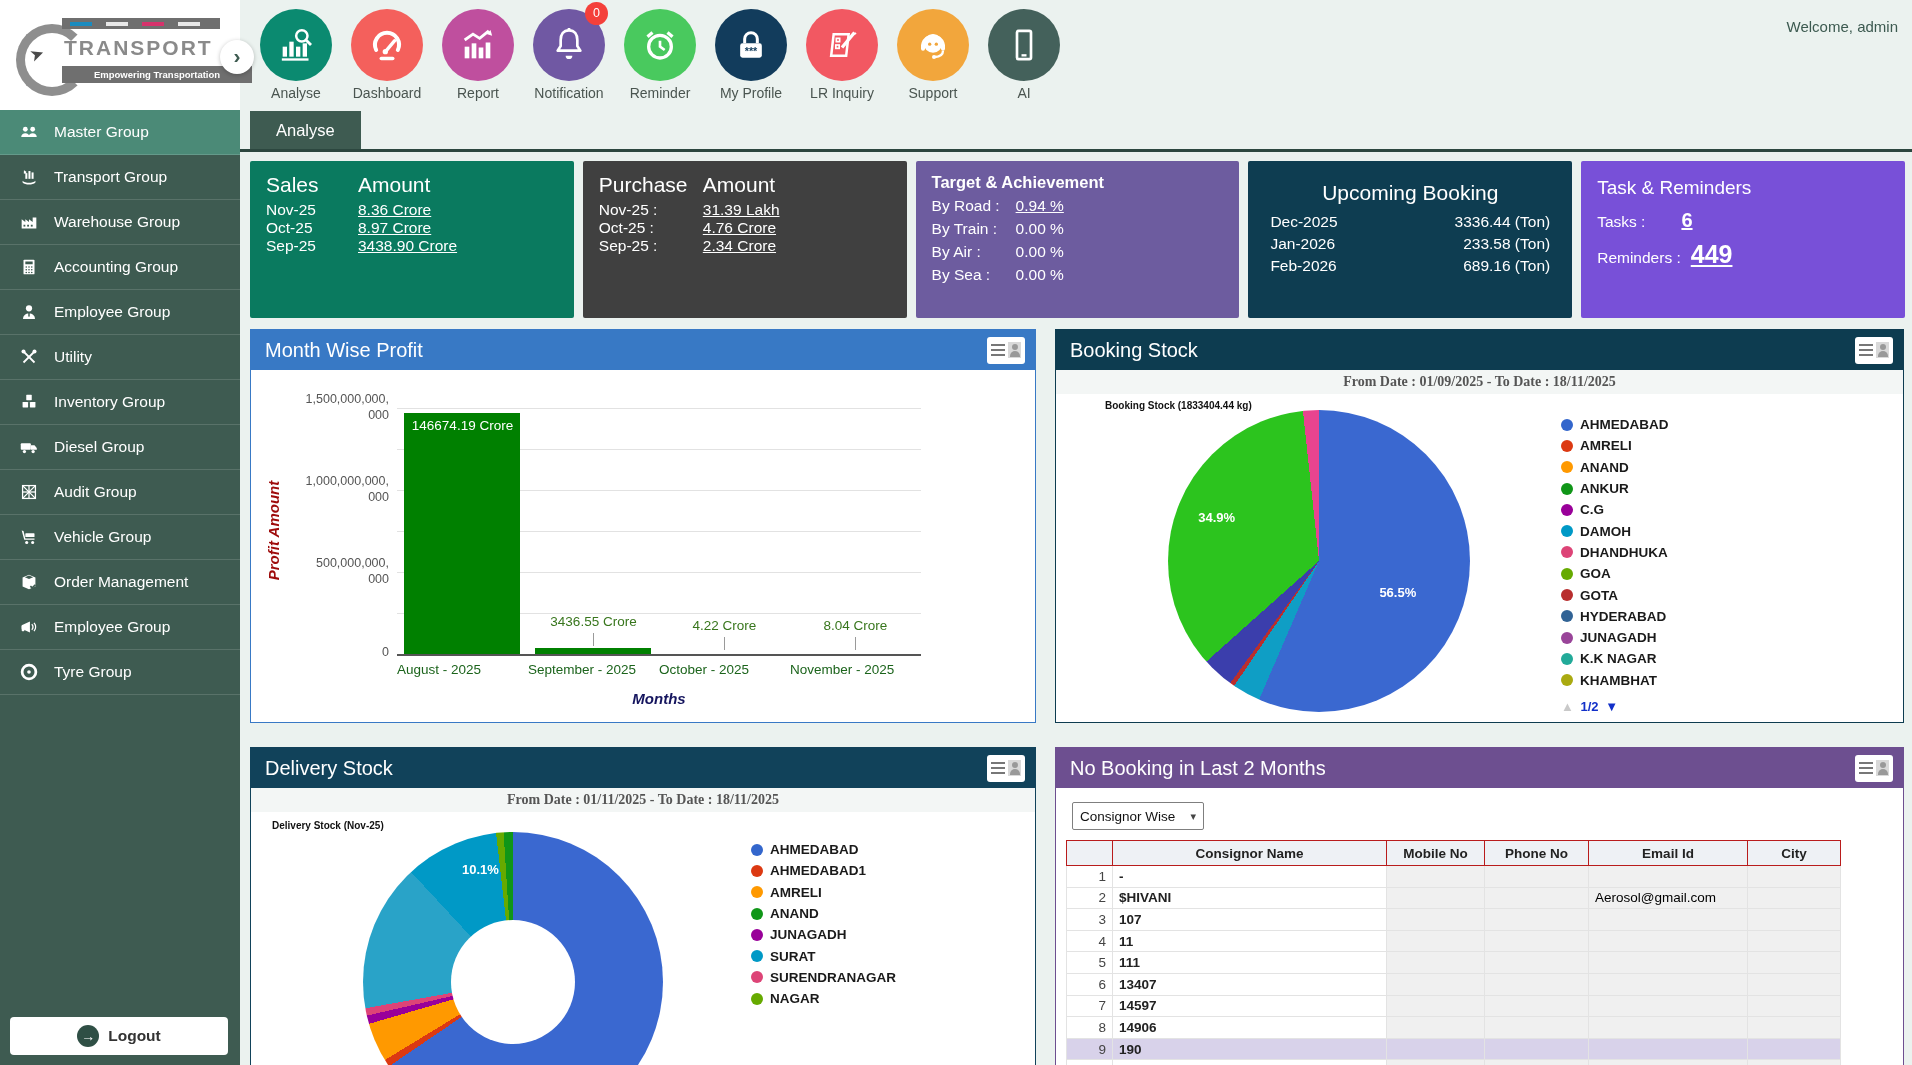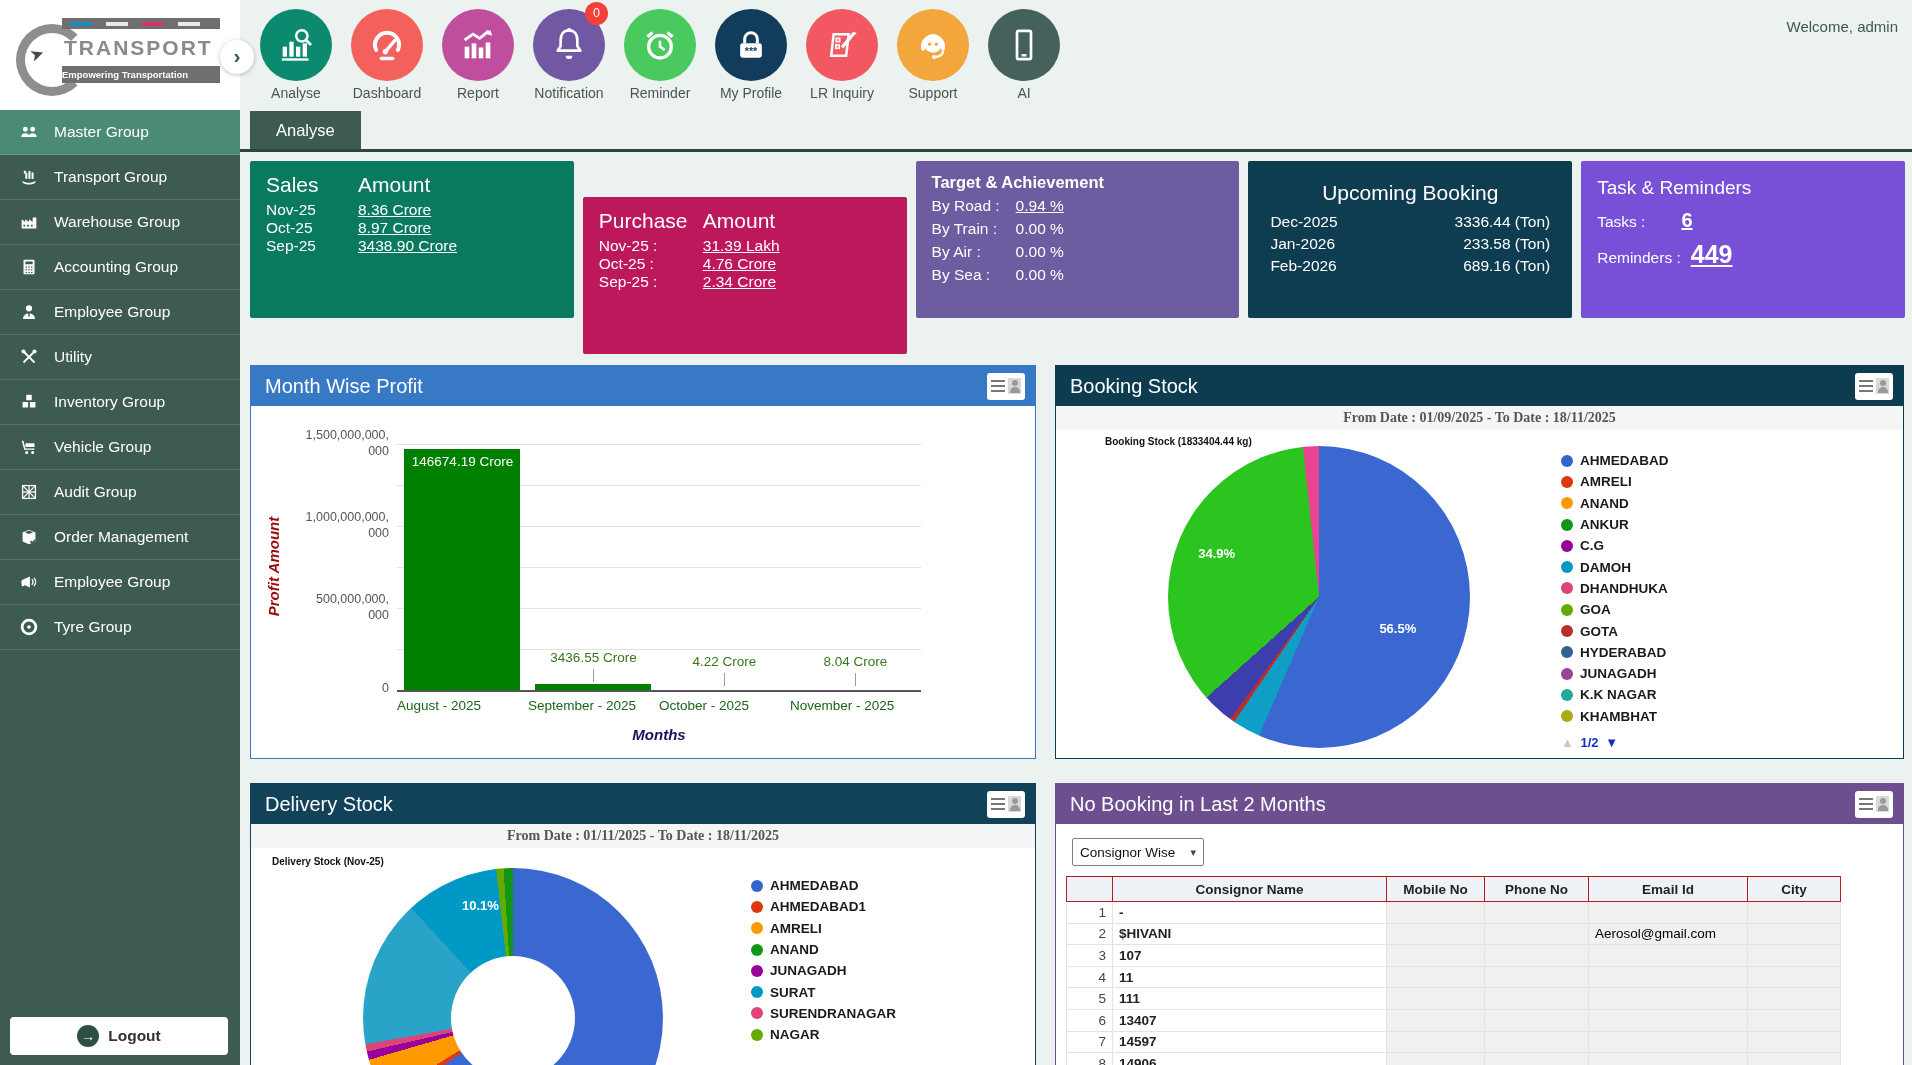--- a/index.html
+++ b/index.html
@@ -5,21 +5,21 @@
   html,body{margin:0;padding:0}
   body{width:1912px;height:1065px;overflow:hidden;position:relative;background:#ebf2ef;font-family:"Liberation Sans",sans-serif}
   
   .sidebar{position:absolute;left:0;top:0;width:240px;height:1065px;background:#3e5b51;z-index:5}
   .logo-box{height:110px;background:#fff;position:relative}
   .logo-arc{position:absolute;left:16px;top:24px;width:54px;height:54px;border:9px solid #8e8e8e;border-right-color:transparent;border-radius:50%}
   .logo-cursor{position:absolute;left:30px;top:44px;color:#4a4a4a;font-size:17px;transform:rotate(-20deg)}
   .logo-dashbar{position:absolute;left:62px;top:18px;width:158px;height:11px;background:#6f6f6f;display:flex;gap:14px;align-items:center;padding:0 8px;box-sizing:border-box}
   .logo-dashbar i{display:block;height:4px;width:22px}
   .logo-title{position:absolute;left:64px;top:36px;font-size:21px;font-weight:bold;color:#8a8a8a;letter-spacing:2px}
-  .logo-sub{position:absolute;left:62px;top:66px;width:158px;height:17px;background:#6f6f6f;color:#fff;font-size:9.5px;font-weight:bold;text-align:left;line-height:17px}
+  .logo-sub{position:absolute;left:62px;top:66px;width:190px;height:17px;background:#6f6f6f;color:#fff;font-size:9.5px;font-weight:bold;text-align:center;line-height:17px}
   .menu{margin-top:0}
   .menu-item{height:45px;display:flex;align-items:center;gap:14px;padding-left:18px;color:#fff;font-size:15.5px;font-weight:500;border-bottom:1px solid rgba(255,255,255,.14);cursor:pointer;box-sizing:border-box}
   .menu-item.active{background:#4b8a77}
   .micn{width:22px;height:22px;flex:none}
   .logout{position:absolute;left:10px;bottom:10px;width:218px;height:38px;background:#fff;border-radius:4px;display:flex;align-items:center;justify-content:center;gap:9px;cursor:pointer}
   .logout-arr{width:22px;height:22px;border-radius:50%;background:#2f4f45;color:#fff;font-size:14px;text-align:center;line-height:22px}
   .logout span.lbl{font-size:15.5px;font-weight:bold;color:#333}
   .chevron-btn{position:absolute;left:220px;top:40px;width:34px;height:34px;background:#fff;border-radius:50%;box-shadow:0 1px 4px rgba(0,0,0,.25);z-index:6;color:#3e5b51;font-size:21px;font-weight:bold;text-align:center;line-height:32px;cursor:pointer}
   
   .main{position:absolute;left:240px;top:0;width:1672px;height:1065px}
@@ -182,38 +182,47 @@
     <div class="menu-item">
       <svg class="micn" viewBox="0 0 24 24">
           <rect x="9" y="4" width="6" height="6" rx=".5" fill="#fff"></rect>
           <rect x="5" y="12" width="6" height="6" rx=".5" fill="#fff"></rect>
           <rect x="13" y="12" width="6" height="6" rx=".5" fill="#fff"></rect>
         </svg>
       <span>Inventory Group</span>
     </div>
     <div class="menu-item">
       <svg class="micn" viewBox="0 0 24 24">
-          <path d="M4 5l2 .5 2 8h10v1.6H6.8L4.5 6.5z" fill="#fff"></path>
-          <rect x="8" y="8" width="10" height="4" rx=".6" fill="#fff"></rect>
-          <circle cx="9.5" cy="18" r="1.7" fill="#fff"></circle>
-          <circle cx="16" cy="18" r="1.7" fill="#fff"></circle>
-        </svg>
-      <span>Vehicle Group</span>
+          <rect x="3" y="8" width="11" height="7" rx="1" fill="#fff"></rect>
+          <path d="M14 10h4l2.5 3v2H14z" fill="#fff"></path>
+          <circle cx="7" cy="17" r="1.8" fill="#fff"></circle>
+          <circle cx="16.5" cy="17" r="1.8" fill="#fff"></circle>
+        </svg>
+      <span>Diesel Group</span>
     </div>
     <div class="menu-item">
       <svg class="micn" viewBox="0 0 24 24">
           <g stroke="#fff" stroke-width="1.4" fill="none">
             <rect x="5" y="5" width="14" height="14"></rect>
             <line x1="5" y1="5" x2="19" y2="19"></line>
             <line x1="19" y1="5" x2="5" y2="19"></line>
             <line x1="12" y1="5" x2="12" y2="19"></line>
             <line x1="5" y1="12" x2="19" y2="12"></line>
           </g>
         </svg>
       <span>Audit Group</span>
+    </div>
+    <div class="menu-item">
+      <svg class="micn" viewBox="0 0 24 24">
+          <path d="M4 5l2 .5 2 8h10v1.6H6.8L4.5 6.5z" fill="#fff"></path>
+          <rect x="8" y="8" width="10" height="4" rx=".6" fill="#fff"></rect>
+          <circle cx="9.5" cy="18" r="1.7" fill="#fff"></circle>
+          <circle cx="16" cy="18" r="1.7" fill="#fff"></circle>
+        </svg>
+      <span>Vehicle Group</span>
     </div>
     <div class="menu-item">
       <svg class="micn" viewBox="0 0 24 24">
           <path d="M5 7l7-3 7 3v10l-7 3-7-3z" fill="#fff"></path>
           <path d="M12 4.8L7.5 6.7 12 8.6l4.5-1.9z" fill="#3e5b51"></path>
           <path d="M13.5 16.5l2 2 3.5-3.5" stroke="#3e5b51" stroke-width="1.8" fill="none"></path>
         </svg>
       <span>Order Management</span>
     </div>
     <div class="menu-item">
@@ -367,21 +376,21 @@
         <span class="title">Sales</span>
         <span class="title">Amount</span>
         <span>Nov-25</span>
         <a class="u">8.36 Crore</a>
         <span>Oct-25</span>
         <a class="u">8.97 Crore</a>
         <span>Sep-25</span>
         <a class="u">3438.90 Crore</a>
       </div>
     </div>
-    <div class="card" style="background: #be185d; margin-top: 36px;">
+    <div class="card" style="background: #404040;">
       <div class="cgrid" style="grid-template-columns:104px 1fr">
         <span class="title">Purchase</span>
         <span class="title">Amount</span>
         <span>Nov-25 :</span>
         <a class="u">31.39 Lakh</a>
         <span>Oct-25 :</span>
         <a class="u">4.76 Crore</a>
         <span>Sep-25 :</span>
         <a class="u">2.34 Crore</a>
       </div>

